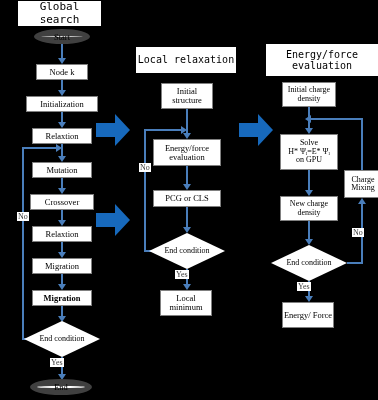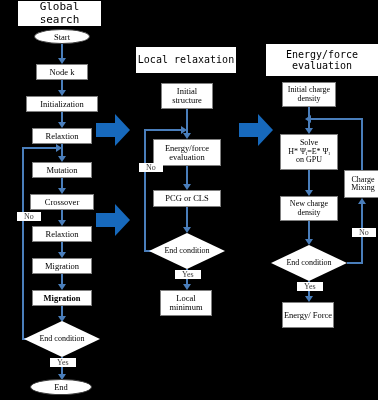--- a/index.html
+++ b/index.html
@@ -38,21 +38,21 @@
     text-align:center;
     font-family:"DejaVu Sans Mono", monospace;
     line-height:1.12;
     z-index:5;
   }
   .terminator{
     position:absolute;
     box-sizing:border-box;
     background:#ffffff;
     color:#000000;
-    border:1px solid #404040;
+    border:7px solid #404040;
     border-radius:50%/50%;
     display:flex;
     align-items:center;
     justify-content:center;
     text-align:left;
     z-index:4;
   }
   
   .diamond{
     position:absolute;
@@ -66,21 +66,21 @@
     clip-path:polygon(50% 0%,100% 50%,50% 100%,0% 50%);
     z-index:4;
   }
   .diamond span{display:block;width:78%;}
 
   
   .edge-label{
     position:absolute;
     background:#ffffff;
     color:#3a3a3a;
-    padding:0 7px;
+    padding:0 1px;
     z-index:6;
     white-space:nowrap;
     font-size:8px;
     line-height:9px;
   }
 
   
   .vline{position:absolute;background:#4a7ebb;width:2px;z-index:2;}
   .hline{position:absolute;background:#4a7ebb;height:2px;z-index:2;}
   .arrowdown{

